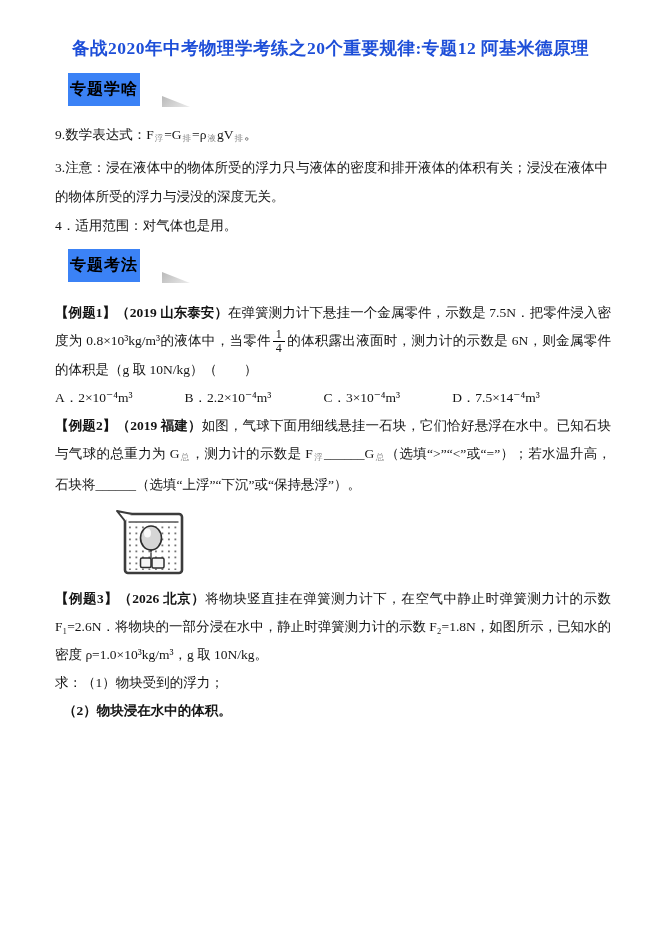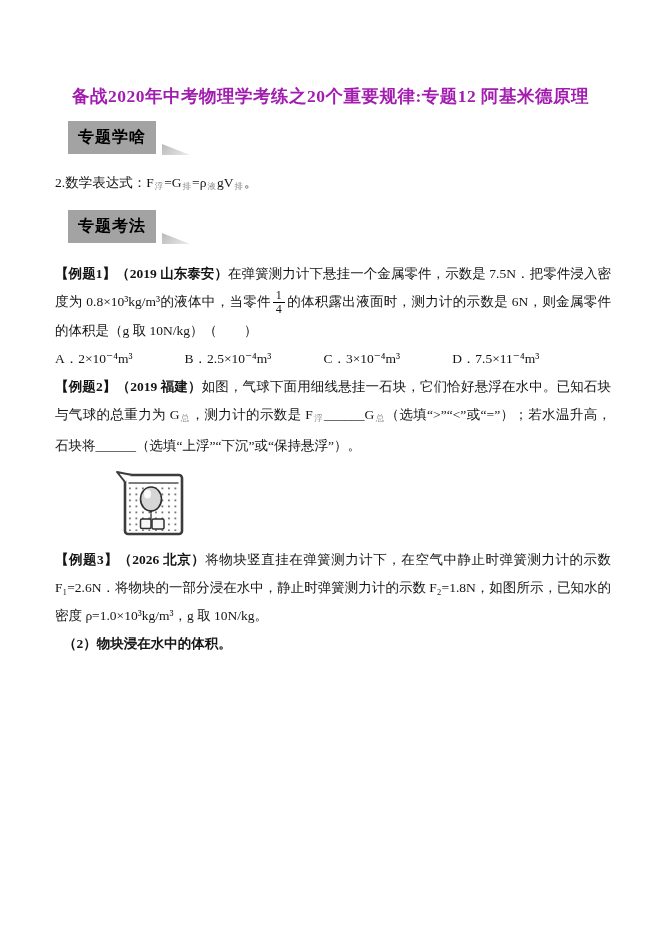--- a/index.html
+++ b/index.html
@@ -6,32 +6,32 @@
   .page {
     position:relative;
     width:661px; height:935px;
     background:#ffffff;
     font-family:"Liberation Serif","DejaVu Serif",serif;
     color:#141414;
     overflow:hidden;
   }
   .title {
     margin:0;
-    padding-top:84px;
+    padding-top:36px;
     text-align:center;
     font-size:17.5px;
     font-weight:bold;
-    color:#a21caf;
+    color:#1d4ed8;
     letter-spacing:0.5px;
   }
   .badge-wrap { position:relative; margin:13px 0 0 68px; width:96px; height:33px; }
   .badge-wrap.second { margin-top:9px; }
   .badge {
-    width:88px; height:33px;
-    background:#a3a3a3;
+    width:72px; height:33px;
+    background:#3b82f6;
     color:#000;
     font-weight:bold;
     font-size:16px;
     display:flex; align-items:center; justify-content:center;
     letter-spacing:1px;
   }
   .badge-shadow {
     position:absolute; left:94px; top:23px;
     width:28px; height:11px;
     background:linear-gradient(135deg,#b9b9b9,#ececec);
@@ -84,37 +84,39 @@
 <div class="page">
 
   <h1 class="title">备战2020年中考物理学考练之20个重要规律:专题12 阿基米德原理</h1>
 
   <div class="badge-wrap">
     <div class="badge">专题学啥</div>
     <div class="badge-shadow"></div>
   </div>
 
   <div class="content">
-    <p class="para"><span>2.数学表达式：F</span><sub class="cnsub">浮</sub><span>=G</span><sub class="cnsub">排</sub><span>=ρ</span><sub class="cnsub">液</sub><span>gV</span><sub class="cnsub">排</sub><span>。</span></p>
+    <p class="para"><span>9.数学表达式：F</span><sub class="cnsub">浮</sub><span>=G</span><sub class="cnsub">排</sub><span>=ρ</span><sub class="cnsub">液</sub><span>gV</span><sub class="cnsub">排</sub><span>。</span></p>
+    <p class="para">3.注意：浸在液体中的物体所受的浮力只与液体的密度和排开液体的体积有关；浸没在液体中的物体所受的浮力与浸没的深度无关。</p>
+    <p class="para">4．适用范围：对气体也是用。</p>
   </div>
 
   <div class="badge-wrap second">
     <div class="badge">专题考法</div>
     <div class="badge-shadow"></div>
   </div>
 
   <div class="exsection">
 
     <p class="expara"><span class="exlabel">【例题1】（2019 山东泰安）</span><span>在弹簧测力计下悬挂一个金属零件，示数是 7.5N．把零件浸入密度为 0.8×10³kg/m³的液体中，当零件</span><span class="frac"><span class="num">1</span><span class="den">4</span></span><span>的体积露出液面时，测力计的示数是 6N，则金属零件的体积是（g 取 10N/kg）（　　）</span></p>
 
     <p class="options">
       <span>A．2×10⁻⁴m³</span>
-      <span>B．2.5×10⁻⁴m³</span>
+      <span>B．2.2×10⁻⁴m³</span>
       <span>C．3×10⁻⁴m³</span>
-      <span>D．7.5×11⁻⁴m³</span>
+      <span>D．7.5×14⁻⁴m³</span>
     </p>
 
     <p class="expara"><span class="exlabel">【例题2】（2019 福建）</span><span>如图，气球下面用细线悬挂一石块，它们恰好悬浮在水中。已知石块与气球的总重力为 G</span><sub class="cnsub">总</sub><span>，测力计的示数是 F</span><sub class="cnsub">浮</sub><span>______</span><span>G</span><sub class="cnsub">总</sub><span>（选填“&gt;”“&lt;”或“=”）；若水温升高，石块将</span><span>______</span><span>（选填“上浮”“下沉”或“保持悬浮”）。</span></p>
 
     <div class="figure-block">
       <svg width="76" height="72" viewBox="0 0 76 72">
         <defs>
           <pattern id="wdots" patternUnits="userSpaceOnUse" width="6.5" height="6">
             <rect x="1" y="1.5" width="1.8" height="1.8" fill="#6f6f6f"></rect>
           </pattern>
@@ -133,17 +135,18 @@
 
         <line x1="36" y1="45.5" x2="36" y2="51.5" stroke="#2e2e2e" stroke-width="1.3"></line>
 
         <rect x="25.5" y="51" width="10.5" height="9.5" rx="1.5" fill="#f5f5f5" stroke="#2e2e2e" stroke-width="1.5"></rect>
         <rect x="37" y="51" width="12" height="10" rx="1.5" fill="#f5f5f5" stroke="#2e2e2e" stroke-width="1.5"></rect>
       </svg>
     </div>
 
     <p class="expara"><span class="exlabel">【例题3】（2026 北京）</span><span>将物块竖直挂在弹簧测力计下，在空气中静止时弹簧测力计的示数 F₁=2.6N．将物块的一部分浸在水中，静止时弹簧测力计的示数 F₂=1.8N，如图所示，已知水的密度 ρ=1.0×10³kg/m³，g 取 10N/kg。</span></p>
 
+    <p class="expara">求：（1）物块受到的浮力；</p>
     <p class="expara ask2">（2）物块浸在水中的体积。</p>
 
   </div>
 
 </div>
 
 </body></html>

